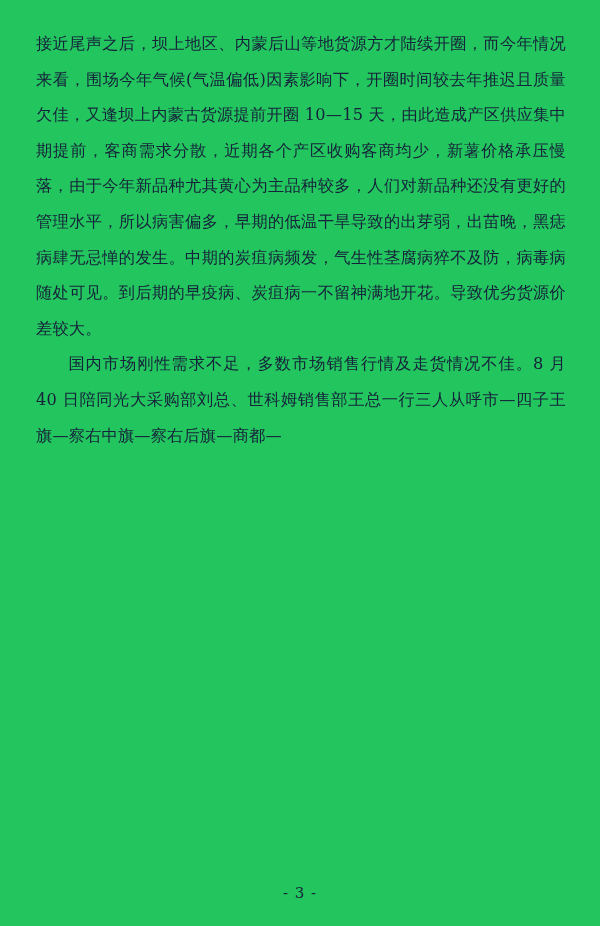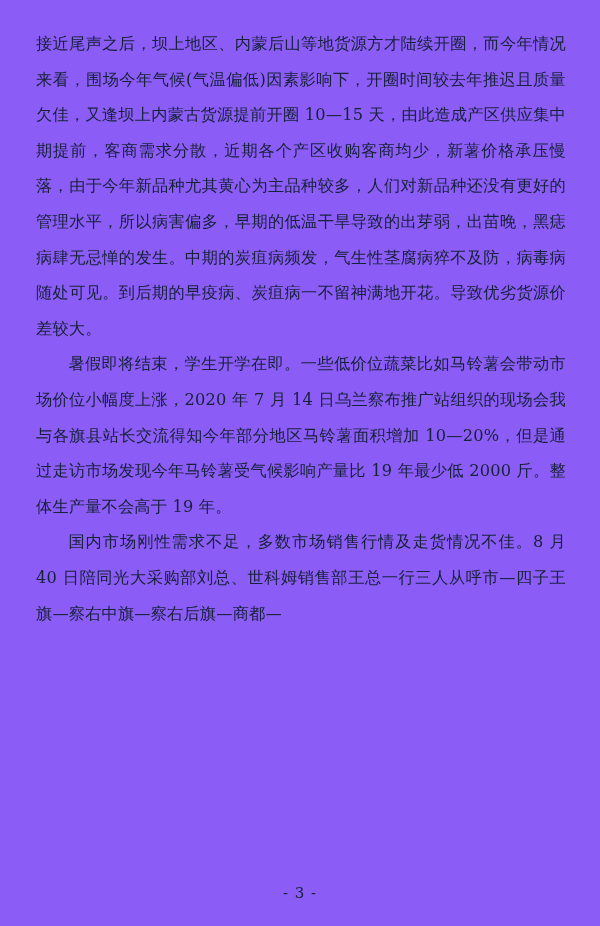--- a/index.html
+++ b/index.html
@@ -13,21 +13,21 @@
     font-family: "DejaVu Serif", "Liberation Serif", serif;
     color: #1a1a2e;
     overflow: hidden;
   }
   .page {
     position: relative;
     width: 600px;
     height: 926px;
     box-sizing: border-box;
     padding: 26px 34px 4px 36px;
-    background: #8b5cf6;
+    background: #22c55e;
   }
   .doc-body {
     font-size: 16.2px;
     line-height: 35.6px;
     text-align: justify;
     text-justify: inter-ideograph;
     letter-spacing: 0.2px;
     color: #16213a;
   }
   .para {
@@ -49,17 +49,16 @@
     font-family: "DejaVu Serif", "Liberation Serif", serif;
     letter-spacing: 1px;
   }
 </style>
 </head>
 <body>
 
 <div class="page">
   <div class="doc-body">
     <p class="para first">接近尾声之后，坝上地区、内蒙后山等地货源方才陆续开圈，而今年情况来看，围场今年气候(气温偏低)因素影响下，开圈时间较去年推迟且质量欠佳，又逢坝上内蒙古货源提前开圈 10—15 天，由此造成产区供应集中期提前，客商需求分散，近期各个产区收购客商均少，新薯价格承压慢落，由于今年新品种尤其黄心为主品种较多，人们对新品种还没有更好的管理水平，所以病害偏多，早期的低温干旱导致的出芽弱，出苗晚，黑痣病肆无忌惮的发生。中期的炭疽病频发，气生性茎腐病猝不及防，病毒病随处可见。到后期的早疫病、炭疽病一不留神满地开花。导致优劣货源价差较大。</p>
-    <p class="para">暑假即将结束，学生开学在即。一些低价位蔬菜比如马铃薯会带动市场价位小幅度上涨，2020 年 7 月 14 日乌兰察布推广站组织的现场会我与各旗县站长交流得知今年部分地区马铃薯面积增加 10—20%，但是通过走访市场发现今年马铃薯受气候影响产量比 19 年最少低 2000 斤。整体生产量不会高于 19 年。</p>
     <p class="para">国内市场刚性需求不足，多数市场销售行情及走货情况不佳。8 月 40 日陪同光大采购部刘总、世科姆销售部王总一行三人从呼市—四子王旗—察右中旗—察右后旗—商都—</p>
   </div>
   <div class="footer">- 3 -</div>
 </div>
 
 </body></html>

